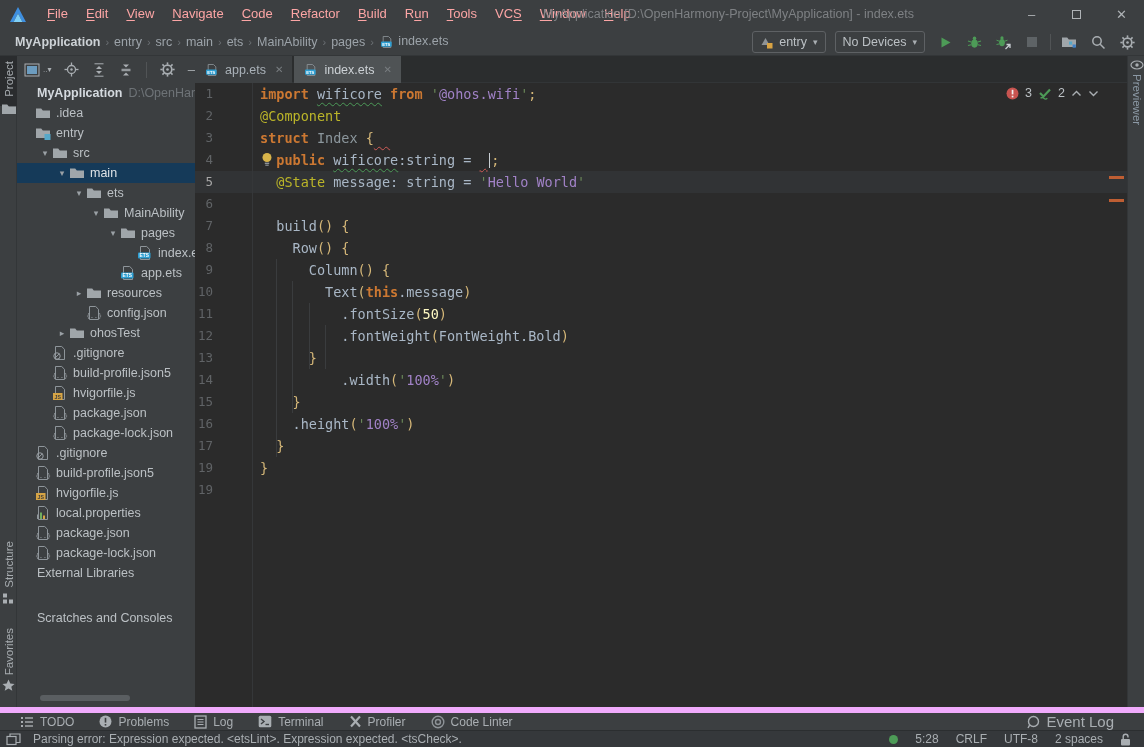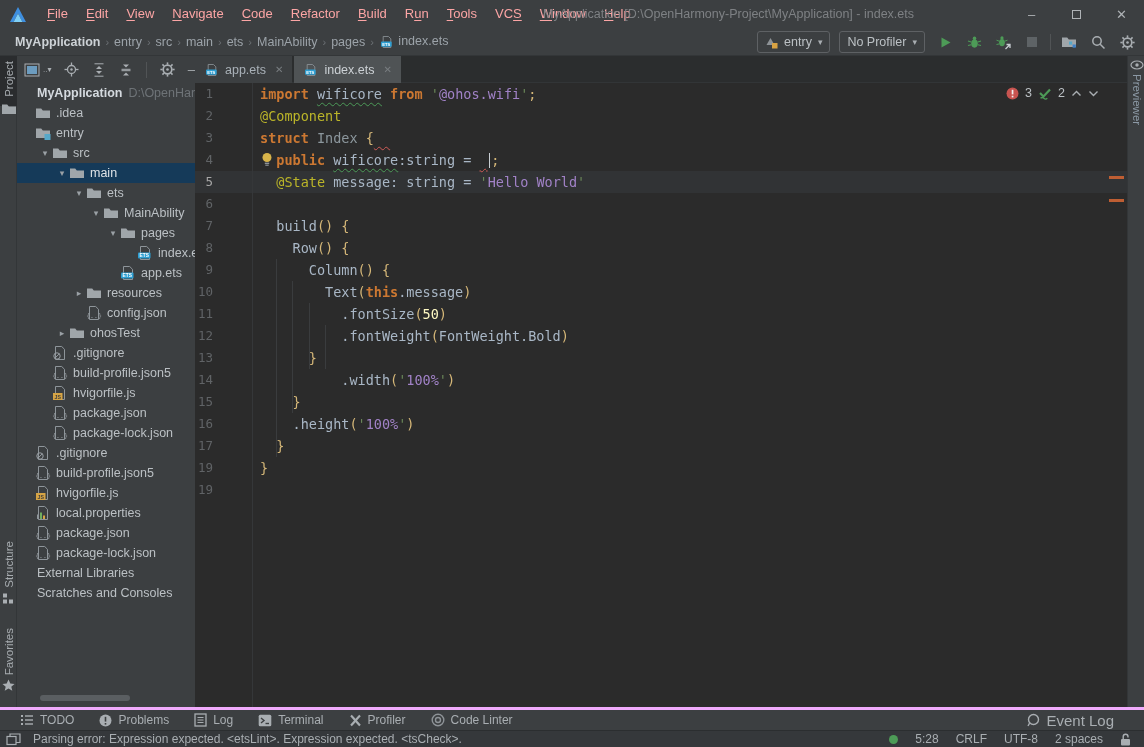--- a/index.html
+++ b/index.html
@@ -97,21 +97,21 @@
   .tk-wr  { text-decoration:underline wavy #CF5B56 1px; text-underline-offset:3px; }
   .caret  { display:inline-block; width:1.5px; height:15px; background:#C8CDD2; margin:0 1px -3px 1px; }
   .guide { position:absolute; width:1px; background:#3A3C3E; }
   #inspections { position:absolute; top:3px; right:28px; display:flex; align-items:center; gap:6px;
                  font-size:12.5px; color:#BBC0C4; }
   .stripe-mark { position:absolute; right:3px; width:15px; height:3px; background:#BE5E33; }
   #bulb { position:absolute; left:66px; top:69px; }
 
   
   #bottombar { position:absolute; left:0; top:707px; width:1144px; height:23px; background:#3C3F41;
-               border-top:3px solid #f0abfc; display:flex; align-items:center; }
+               border-top:6px solid #f0abfc; display:flex; align-items:center; }
   #bt-items { display:flex; align-items:center; padding-left:20px; gap:25px; }
   .bt-item { display:flex; align-items:center; gap:6px; font-size:12px; color:#A9AEB2; }
   #bt-right { position:absolute; right:30px; display:flex; align-items:center; gap:6px;
               font-size:15px; color:#A9AEB2; }
 
   
   #statusbar { position:absolute; left:0; top:730px; width:1144px; height:17px; background:#35383B;
                border-top:1px solid #2B2E30; display:flex; align-items:center; font-size:12px;
                color:#A9AEB2; }
   #status-left { display:flex; align-items:center; gap:12px; padding-left:6px; }
@@ -185,21 +185,21 @@
         <span class="ic">
           <svg width="13" height="13">
               <path d="M1.5 9 L5.5 2 L9.5 9z" fill="#8E9397"></path>
               <rect x="7" y="7" width="5.5" height="5.5" fill="#D9A343"></rect>
             </svg>
         </span>
         <span>entry</span>
         <span class="arrow">▾</span>
       </div>
       <div class="combo">
-        <span>No Profiler</span>
+        <span>No Devices</span>
         <span class="arrow">▾</span>
       </div>
       <span id="run-actions" style="display:flex;align-items:center;gap:7px;">
           <span class="actbtn">
             <svg width="13" height="13">
               <path d="M2.5 1.5 L11.5 6.5 L2.5 11.5z" fill="#4D9B57"></path>
             </svg>
           </span>
           <span class="actbtn">
             <svg width="15" height="15">
@@ -619,21 +619,21 @@
           <svg width="16" height="16">
             <path d="M3.5 1.5 h6.2 l2.8 2.8 v10.2 h-9 z" fill="none" stroke="#8E959A"></path>
             <text x="8" y="12.5" font-size="6.5" fill="#9AA0A5" text-anchor="middle" font-family="monospace">{..}</text>
           </svg>
         </span>
         <span class="lbl">package-lock.json</span>
       </div>
       <div class="tree-row" style="padding-left: 20px;">
         <span class="lbl">External Libraries</span>
       </div>
-      <div class="tree-row" style="padding-left: 20px;">
+      <div class="tree-row" style="padding-left: 20px; margin-top: 25px;">
         <span class="lbl">Scratches and Consoles</span>
       </div>
       <div id="tree-hscroll"></div>
   </div>
 
   <div id="editor">
     <div id="cur-line"></div>
     <div class="guide" style="left:81px;top:176px;height:198px;"></div>
     <div class="guide" style="left:97px;top:198px;height:132px;"></div>
     <div class="guide" style="left:114px;top:220px;height:66px;"></div>

